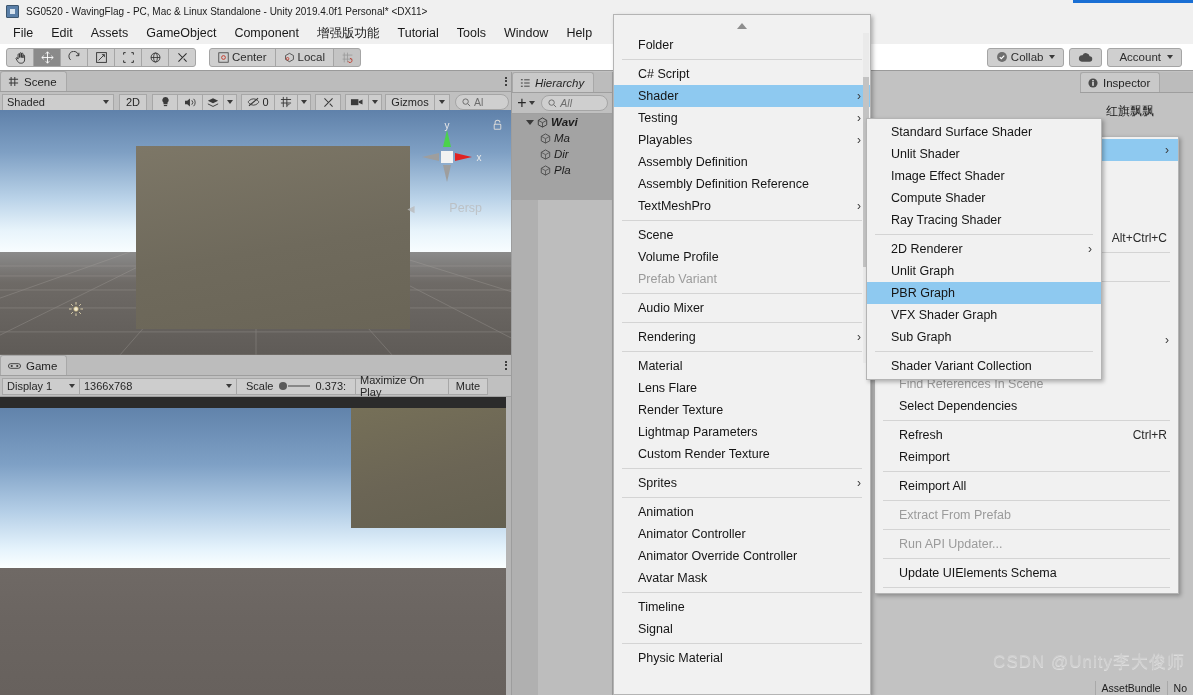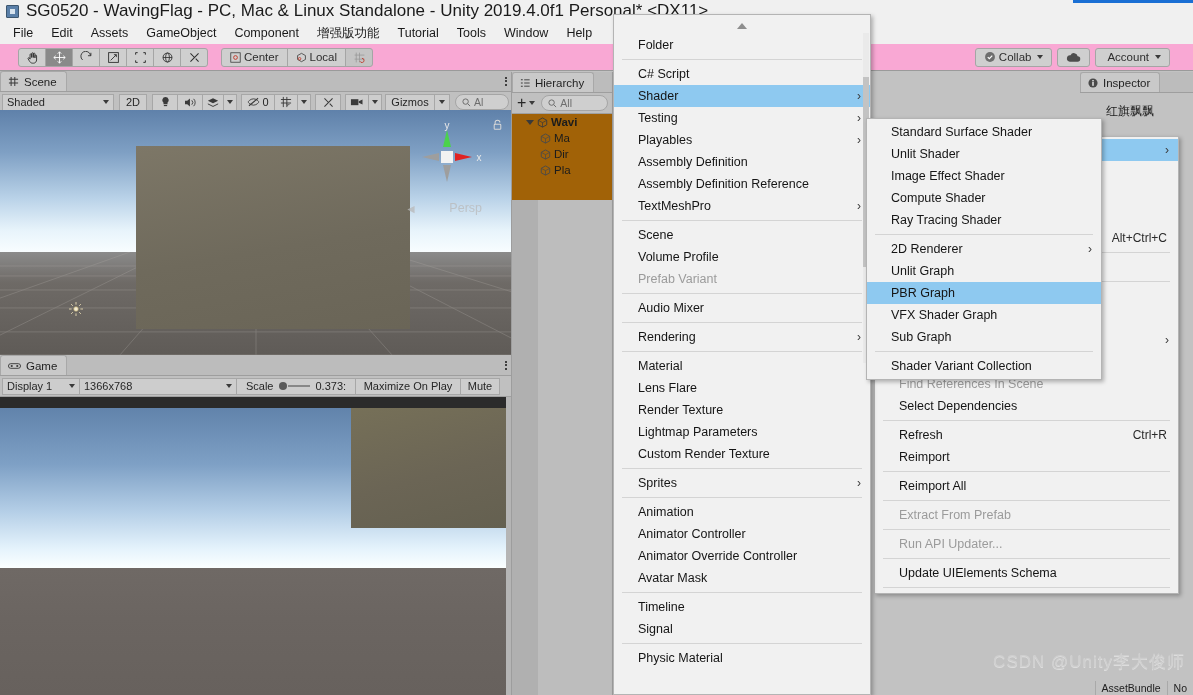--- a/index.html
+++ b/index.html
@@ -10,42 +10,42 @@
     background:#c2c2c2;
     color:#111;
     -webkit-font-smoothing: antialiased;
   }
   #root { position:relative; width:1193px; height:695px; }
 
   
   .titlebar {
     position:absolute; left:0; top:0; width:1193px; height:22px;
     background:#f0f0f0; display:flex; align-items:center; padding-left:6px;
-    font-size:17px; color:#1a1a1a;
+    font-size:10px; color:#1a1a1a;
   }
   .win-logo {
     width:13px; height:13px; margin-right:7px; background:#5a7fa8;
     border:1px solid #3c566f; border-radius:1px; position:relative; flex:0 0 auto;
   }
   .win-logo:after{content:"";position:absolute;left:3px;top:3px;width:5px;height:5px;background:#d8e4ef;}
   .titlebar-accent{position:absolute;right:0;top:0;width:120px;height:3px;background:#1a6fd4;}
 
   
   .menubar {
     position:absolute; left:0; top:22px; width:1193px; height:22px;
     background:#f0f0f0; display:flex; align-items:center; padding-left:4px;
     font-size:12.5px;
   }
   .menubar .mi { padding:2px 9px; color:#1a1a1a; white-space:nowrap; cursor:default; }
 
   
   .toolbar {
     position:absolute; left:0; top:44px; width:1193px; height:27px;
-    background:#f9a8d4; border-bottom:1px solid #9a9a9a;
-    display:flex; align-items:center; padding:0 18px;justify-content:flex-end;
+    background:#ffffff; border-bottom:1px solid #9a9a9a;
+    display:flex; align-items:center; padding:0 6px;justify-content:flex-end;
   }
   .tgroup{display:flex;align-items:center;}
   .tbtn{
     height:19px; min-width:28px; background:#cfcfcf; border:1px solid #a5a5a5;
     margin-right:-1px; display:flex; align-items:center; justify-content:center;
     color:#2e2e2e; font-size:12px; padding:0 5px; cursor:default;
   }
   .tbtn.first{border-radius:3px 0 0 3px;}
   .tbtn.last{border-radius:0 3px 3px 0;}
   .tbtn.solo{border-radius:3px;}
@@ -109,21 +109,21 @@
   .gv-bar{position:absolute;left:0;top:0;width:100%;height:11px;background:#2b2b2b;}
   .gv-sky{position:absolute;left:0;top:11px;width:100%;height:160px;
           background:linear-gradient(to bottom,#6183ab 0%,#7ea0c5 35%,#b5cfe7 65%,#e5f3fc 88%,#fbffff 100%);}
   .gv-ground{position:absolute;left:0;top:171px;width:100%;height:127px;
           background:linear-gradient(to bottom,#6f6965 0%,#6b6561 40%,#67615d 100%);}
   .gv-quad{position:absolute;left:351px;top:11px;width:161px;height:120px;
           background:linear-gradient(165deg,#767058 0%,#6b6555 55%,#646050 100%);}
   .gv-right-strip{position:absolute;right:0;top:0;width:6px;height:100%;background:#b5b5b5;}
 
   
-  #hierarchy{position:absolute;left:512px;top:72px;width:101px;height:510px;background:#a16207;}
+  #hierarchy{position:absolute;left:512px;top:72px;width:101px;height:510px;background:#a3a3a3;font-style:italic;}
   .hrow{display:flex;align-items:center;height:16px;font-size:11.5px;color:#1c1c1c;white-space:nowrap;overflow:hidden;}
   .hrow.root{font-weight:bold;padding-left:14px;}
   .hrow.child{padding-left:28px;}
   .tri{width:0;height:0;border-left:4px solid transparent;border-right:4px solid transparent;border-top:5px solid #3a3a3a;margin-right:3px;}
   .hdr-strip{position:absolute;left:0;top:128px;width:26px;height:495px;background:#b0b0b0;}
   .hdr-strip2{position:absolute;left:26px;top:128px;width:75px;height:495px;background:#bdbdbd;}
 
   
   #project-area{position:absolute;left:613px;top:72px;width:580px;height:623px;background:#c2c2c2;}
 
@@ -437,21 +437,21 @@
       <div class="sbtn" style="width:158px;justify-content:space-between;">
         <span>1366x768</span>
         <i class="caret"></i>
       </div>
       <div class="sbtn" style="width:120px;">
         <span>Scale</span>
         <span style="display:inline-block;width:8px;height:8px;border-radius:50%;background:#5a5a5a;margin:0 1px 0 6px;"></span>
         <span style="display:inline-block;width:22px;height:2px;background:#888;margin-right:5px;"></span>
         <span>0.373:</span>
       </div>
-      <div class="sbtn" style="width:106px;">
+      <div class="sbtn" style="width:94px;">
         <span>Maximize On Play</span>
       </div>
       <div class="sbtn" style="width:40px;">
         <span>Mute</span>
       </div>
     </div>
   </div>
 
   <div id="game-view">
     <div class="gv-bar"></div>

